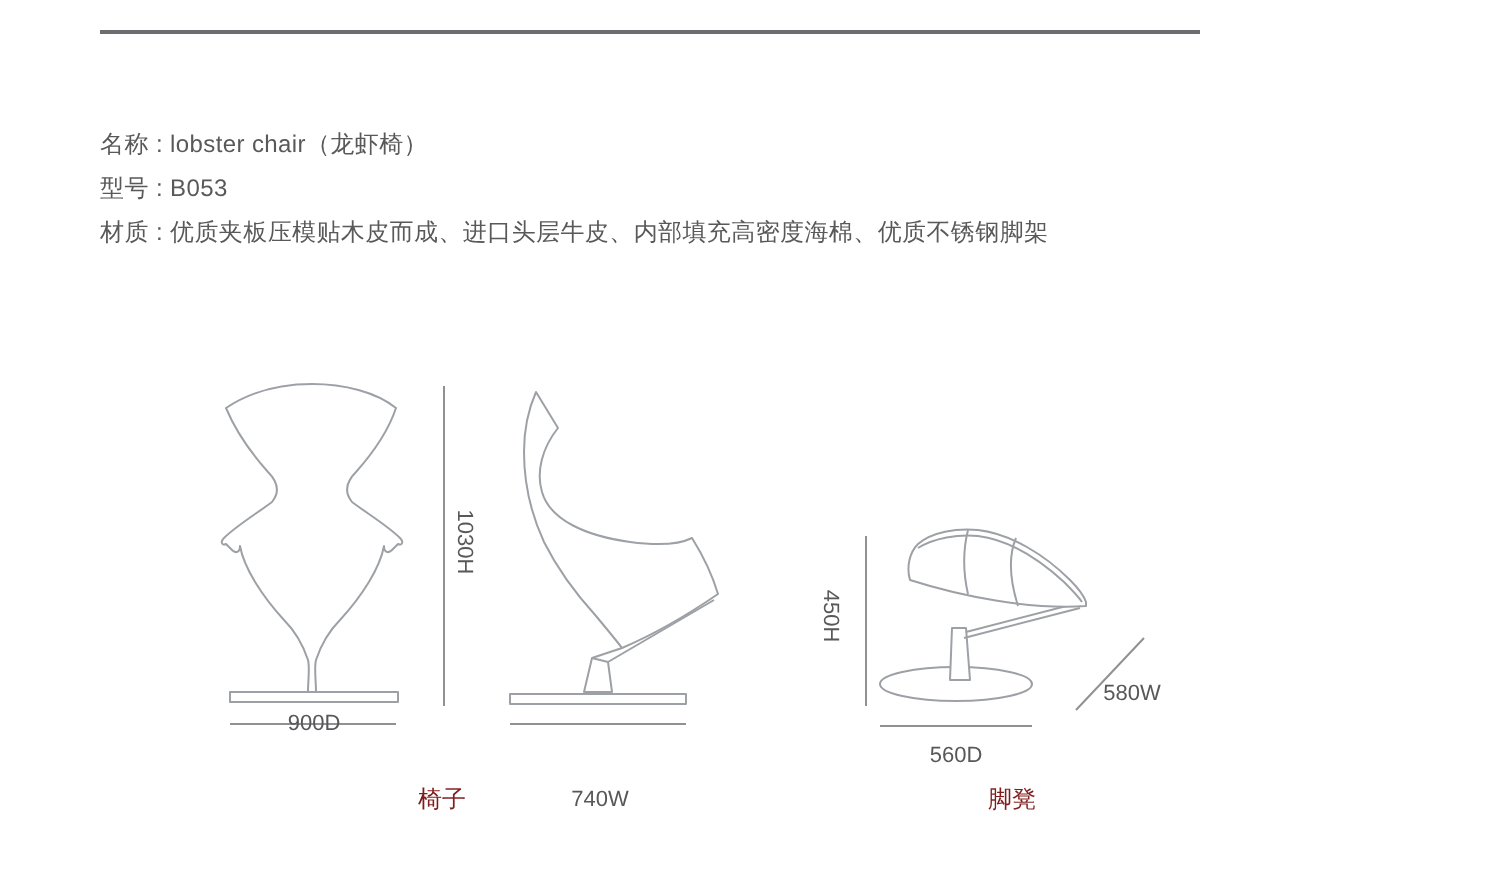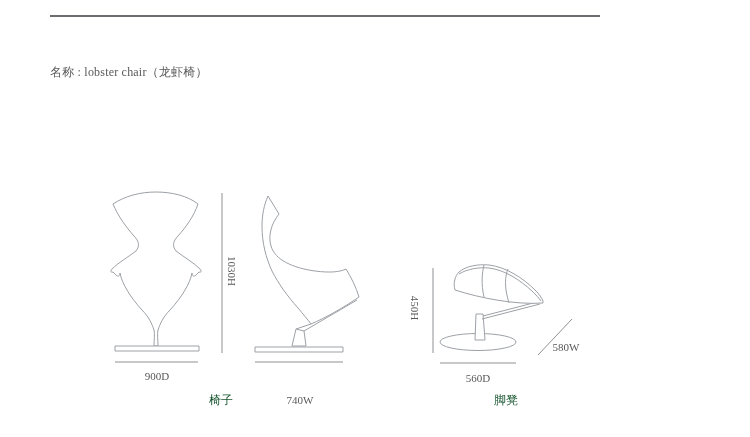--- a/index.html
+++ b/index.html
@@ -1,21 +1,21 @@
 <!DOCTYPE html>
 <html><head>
 <meta charset="utf-8">
 <style>
   html,body{margin:0;padding:0;background:#ffffff;}
   #page{
     position:relative;
     width:600px;height:437px;
     background:#ffffff;
     overflow:hidden;
-    font-family:Liberation Serif, serif;
+    font-family:Liberation Sans, sans-serif;
   }
   #top-divider{
     position:absolute;left:50px;top:15px;width:650px;height:2px;
     background:#6b6d70;
   }
   #spec-block{
     position:absolute;left:50px;top:61px;width:660px;
     font-size:12px;line-height:22px;color:#595959;
     letter-spacing:0.2px;
   }
@@ -27,32 +27,34 @@
   .hdim{
     position:absolute;transform:translate(-50%,-50%);
     font-size:11px;color:#58585a;white-space:nowrap;
   }
   .vdim{
     position:absolute;transform:translate(-50%,-50%) rotate(90deg);
     font-size:11px;color:#58585a;white-space:nowrap;
   }
   .caption{
     position:absolute;transform:translate(-50%,-50%);
-    font-size:12px;color:#14532d;white-space:nowrap;
+    font-size:12px;color:#7f1d1d;white-space:nowrap;
   }
 </style>
 </head>
 <body>
 
 <div id="page">
 
   <div id="top-divider"></div>
 
   <div id="spec-block">
     <div class="spec-row"><span class="spec-label">名称</span><span class="spec-colon"> : </span><span class="spec-value">lobster chair（龙虾椅）</span></div>
+    <div class="spec-row"><span class="spec-label">型号</span><span class="spec-colon"> : </span><span class="spec-value">B053</span></div>
+    <div class="spec-row"><span class="spec-label">材质</span><span class="spec-colon"> : </span><span class="spec-value">优质夹板压模贴木皮而成、进口头层牛皮、内部填充高密度海棉、优质不锈钢脚架</span></div>
   </div>
 
   <svg id="art" viewBox="0 0 750 437" xmlns="http://www.w3.org/2000/svg">
 
     <g fill="#ffffff" stroke="#9da1a6" stroke-width="1" stroke-linejoin="round">
       <path d="M113,204 C125,196 140,192 156,192 C172,192 188,196 198,204
                C194,216 186,227 178,236 C173,241 172,246 176,251
                C184,257 194,263 200,269 C202,271 201,273 199,272 L196,275
                C194,277 192,276 192,273
                C190,284 181,298 170,310 C163,317 160,324 158,330
@@ -94,21 +96,21 @@
       <line x1="433" y1="268" x2="433" y2="353"></line>
       <line x1="115" y1="362" x2="198" y2="362"></line>
       <line x1="255" y1="362" x2="343" y2="362"></line>
       <line x1="440" y1="363" x2="516" y2="363"></line>
       <line x1="538" y1="355" x2="572" y2="319"></line>
     </g>
   </svg>
 
   <div class="vdim" style="left:232px;top:271px;">1030H</div>
   <div class="vdim" style="left:415px;top:308px;">450H</div>
-  <div class="hdim" style="left:157px;top:376px;">900D</div>
+  <div class="hdim" style="left:157px;top:362px;">900D</div>
   <div class="hdim" style="left:300px;top:400px;">740W</div>
   <div class="hdim" style="left:478px;top:378px;">560D</div>
   <div class="hdim" style="left:566px;top:347px;">580W</div>
 
   <div class="caption" style="left:221px;top:400px;">椅子</div>
   <div class="caption" style="left:506px;top:400px;">脚凳</div>
 
 </div>
 
 </body></html>

